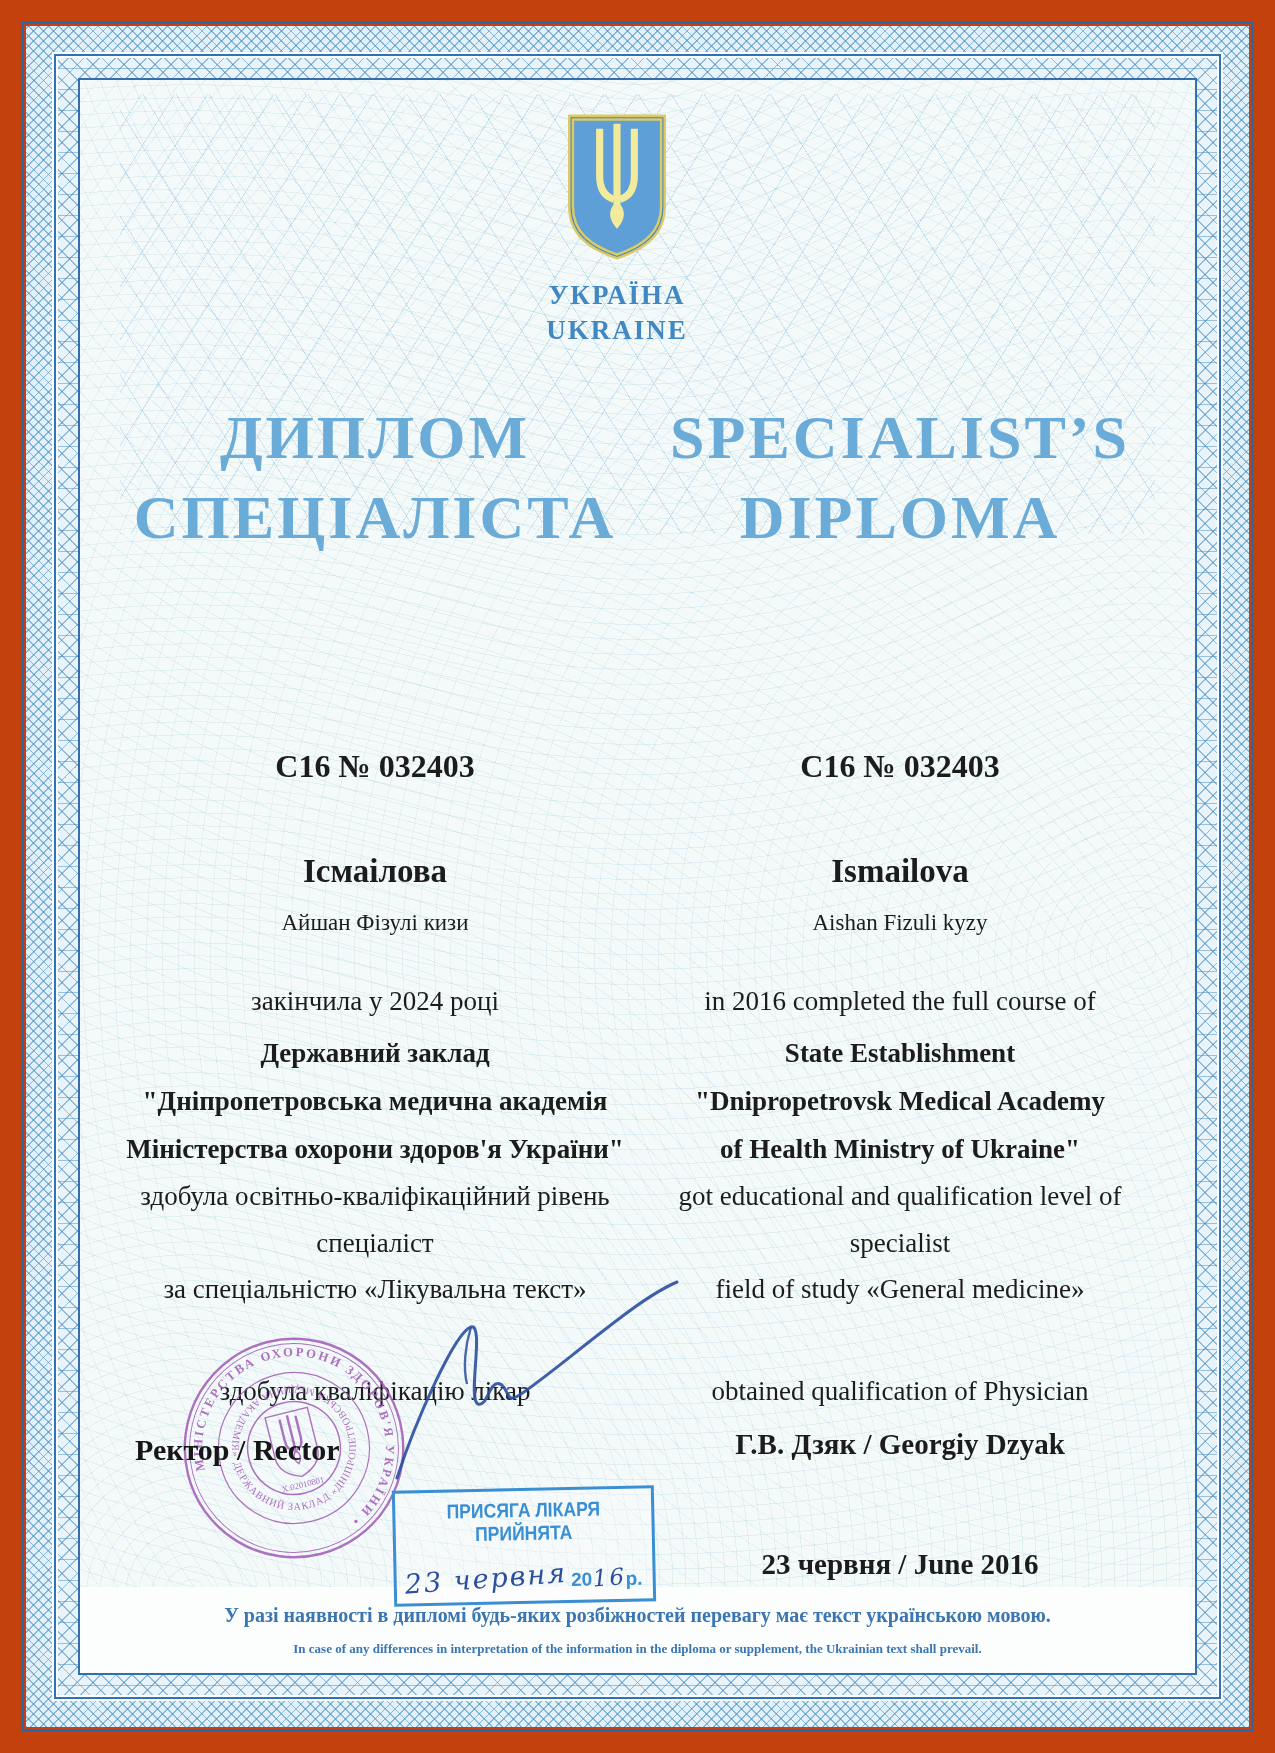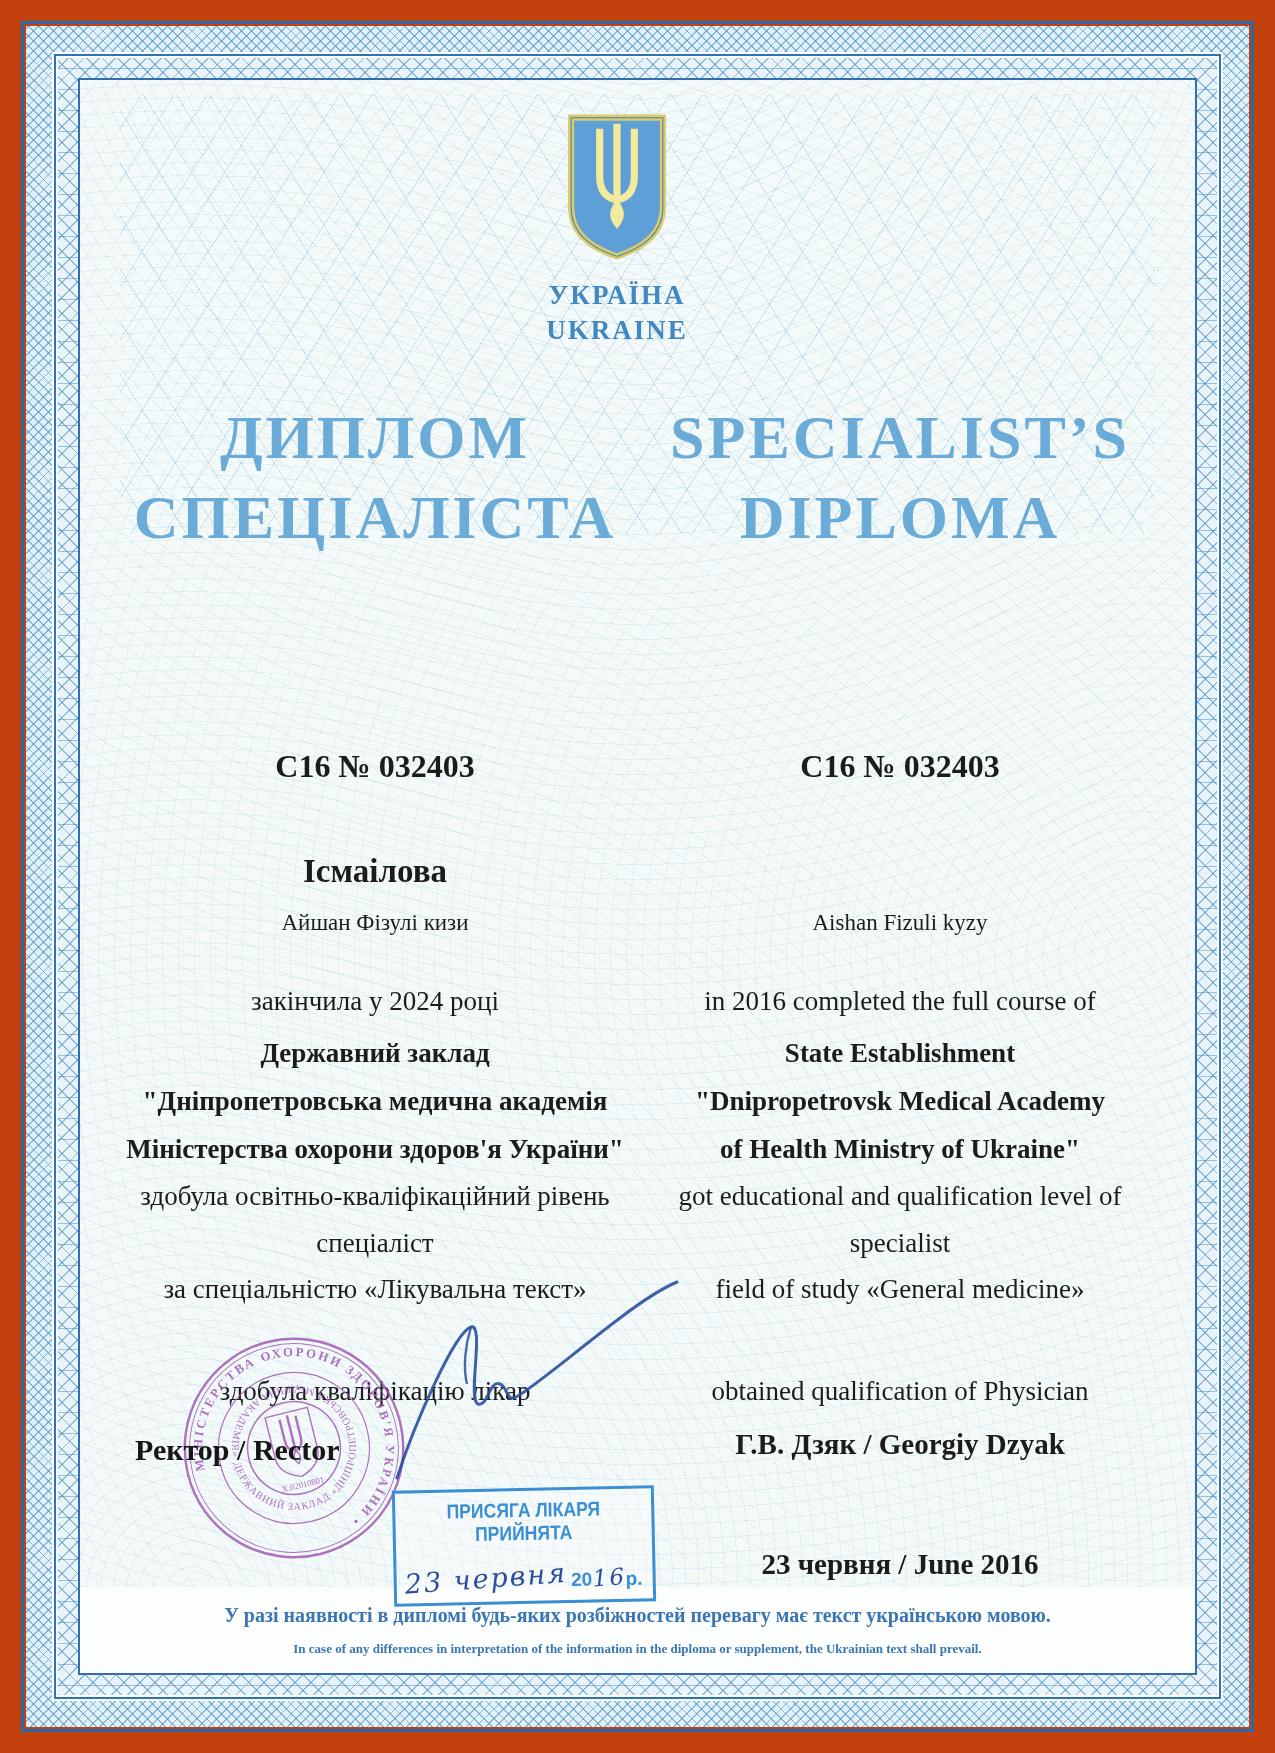--- a/index.html
+++ b/index.html
@@ -108,20 +108,21 @@
     <div class="big-title col-l t-row1">ДИПЛОМ</div>
     <div class="big-title col-l t-row2">СПЕЦІАЛІСТА</div>
     <div class="big-title col-r t-row1">SPECIALIST’S</div>
     <div class="big-title col-r t-row2">DIPLOMA</div>
 
     <div class="col-line col-l serial">C16 № 032403</div>
     <div class="col-line col-r serial">C16 № 032403</div>
 
     <div class="col-line col-l name1">Ісмаілова</div>
     <div class="col-line col-l name2">Айшан Фізулі кизи</div>
+    <div class="col-line col-r name1">Ismailova</div>
     <div class="col-line col-r name2">Aishan Fizuli kyzy</div>
 
     <div class="col-line col-l bl r0">закінчила у 2024 році</div>
     <div class="col-line col-l bl r1 bold">Державний заклад</div>
     <div class="col-line col-l bl r2 bold">"Дніпропетровська медична академія</div>
     <div class="col-line col-l bl r3 bold">Міністерства охорони здоров'я України"</div>
     <div class="col-line col-l bl r4">здобула освітньо-кваліфікаційний рівень</div>
     <div class="col-line col-l bl r5">спеціаліст</div>
     <div class="col-line col-l bl r6">за спеціальністю «Лікувальна текст»</div>
     <div class="col-line col-l bl r7">здобула кваліфікацію лікар</div>

